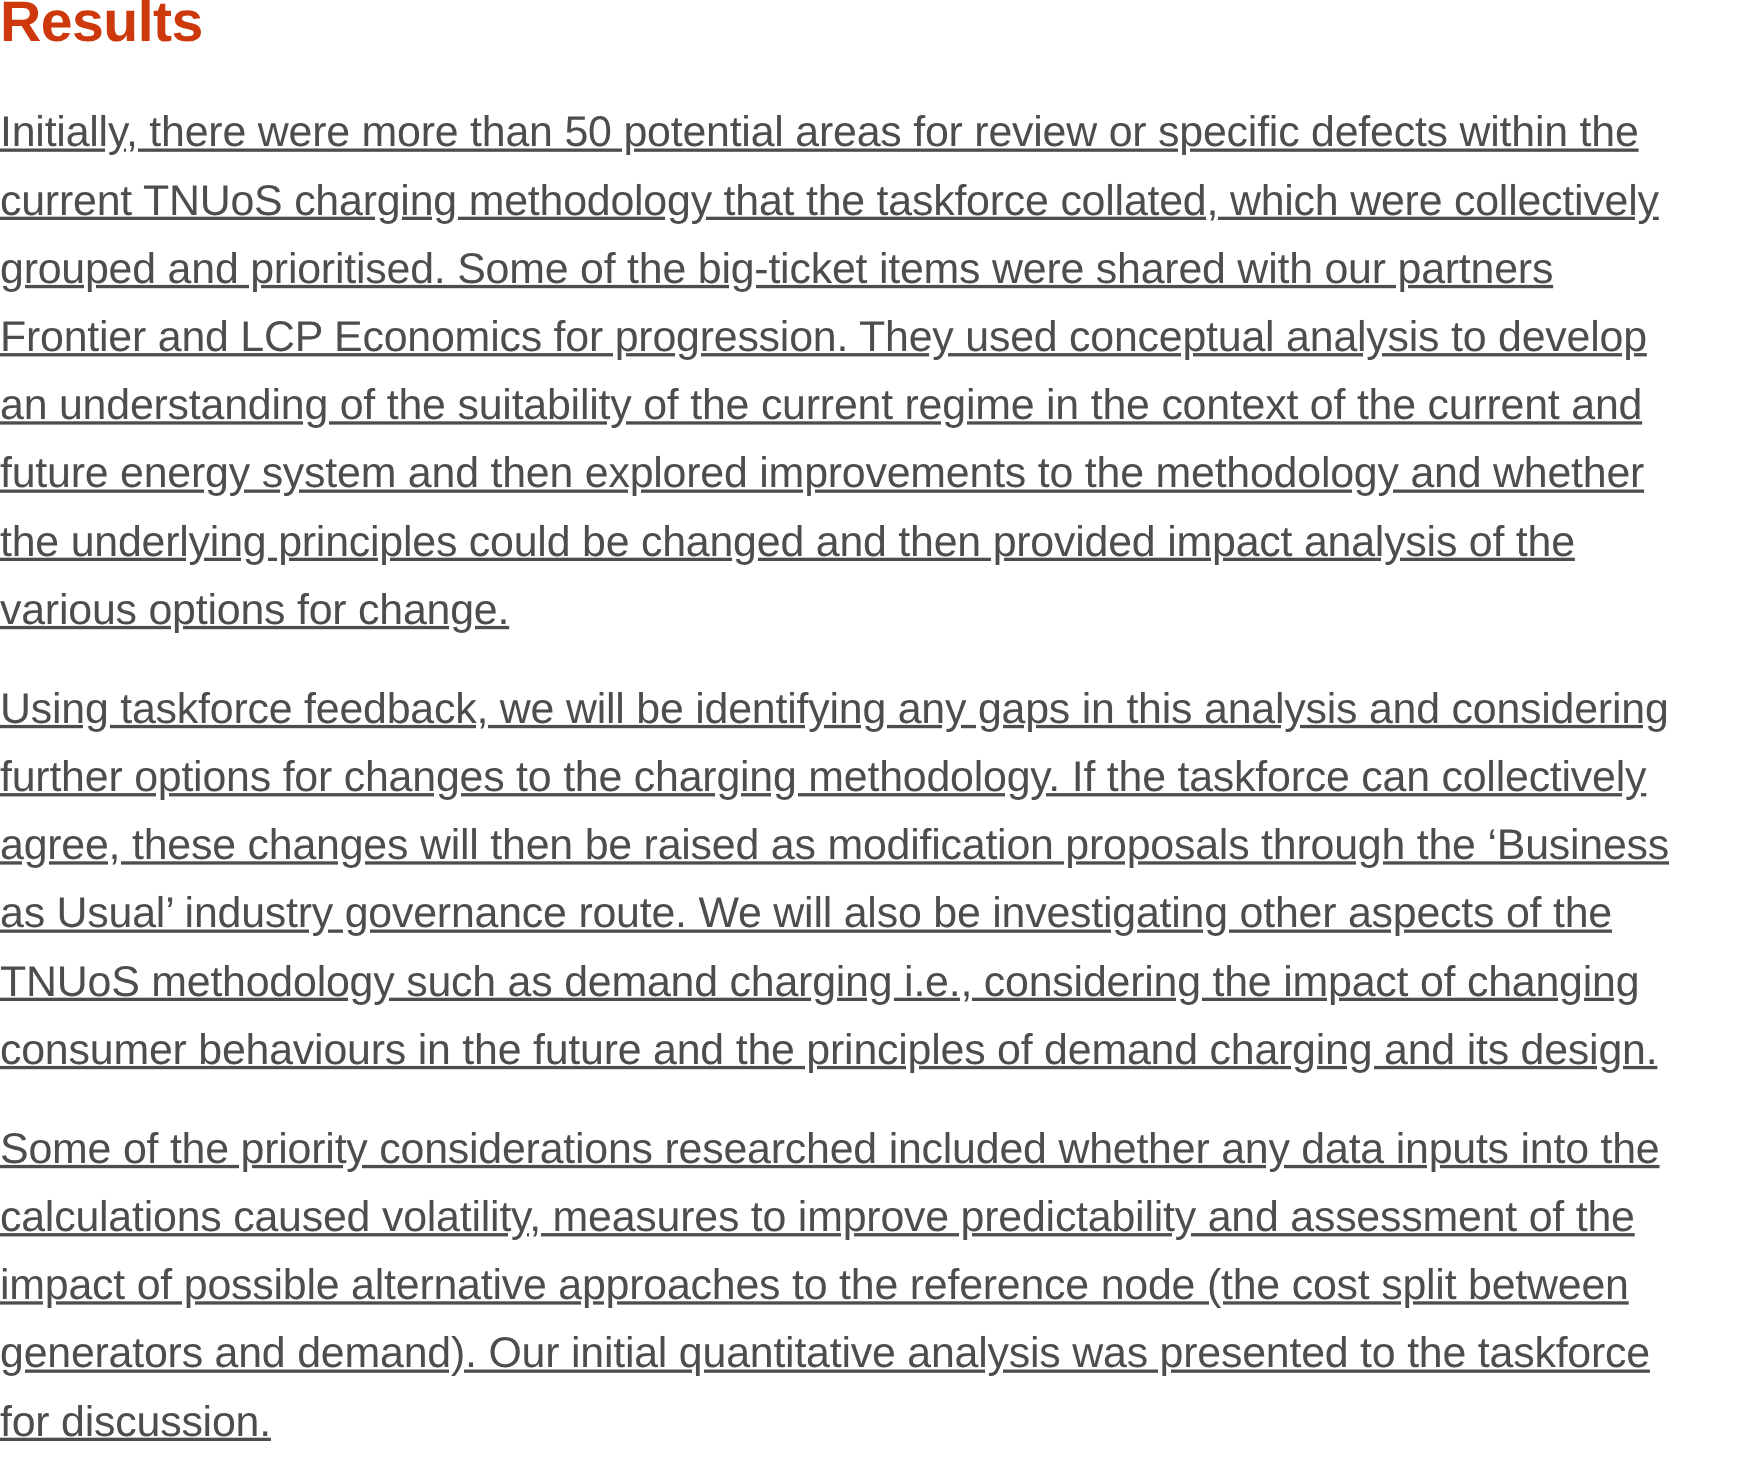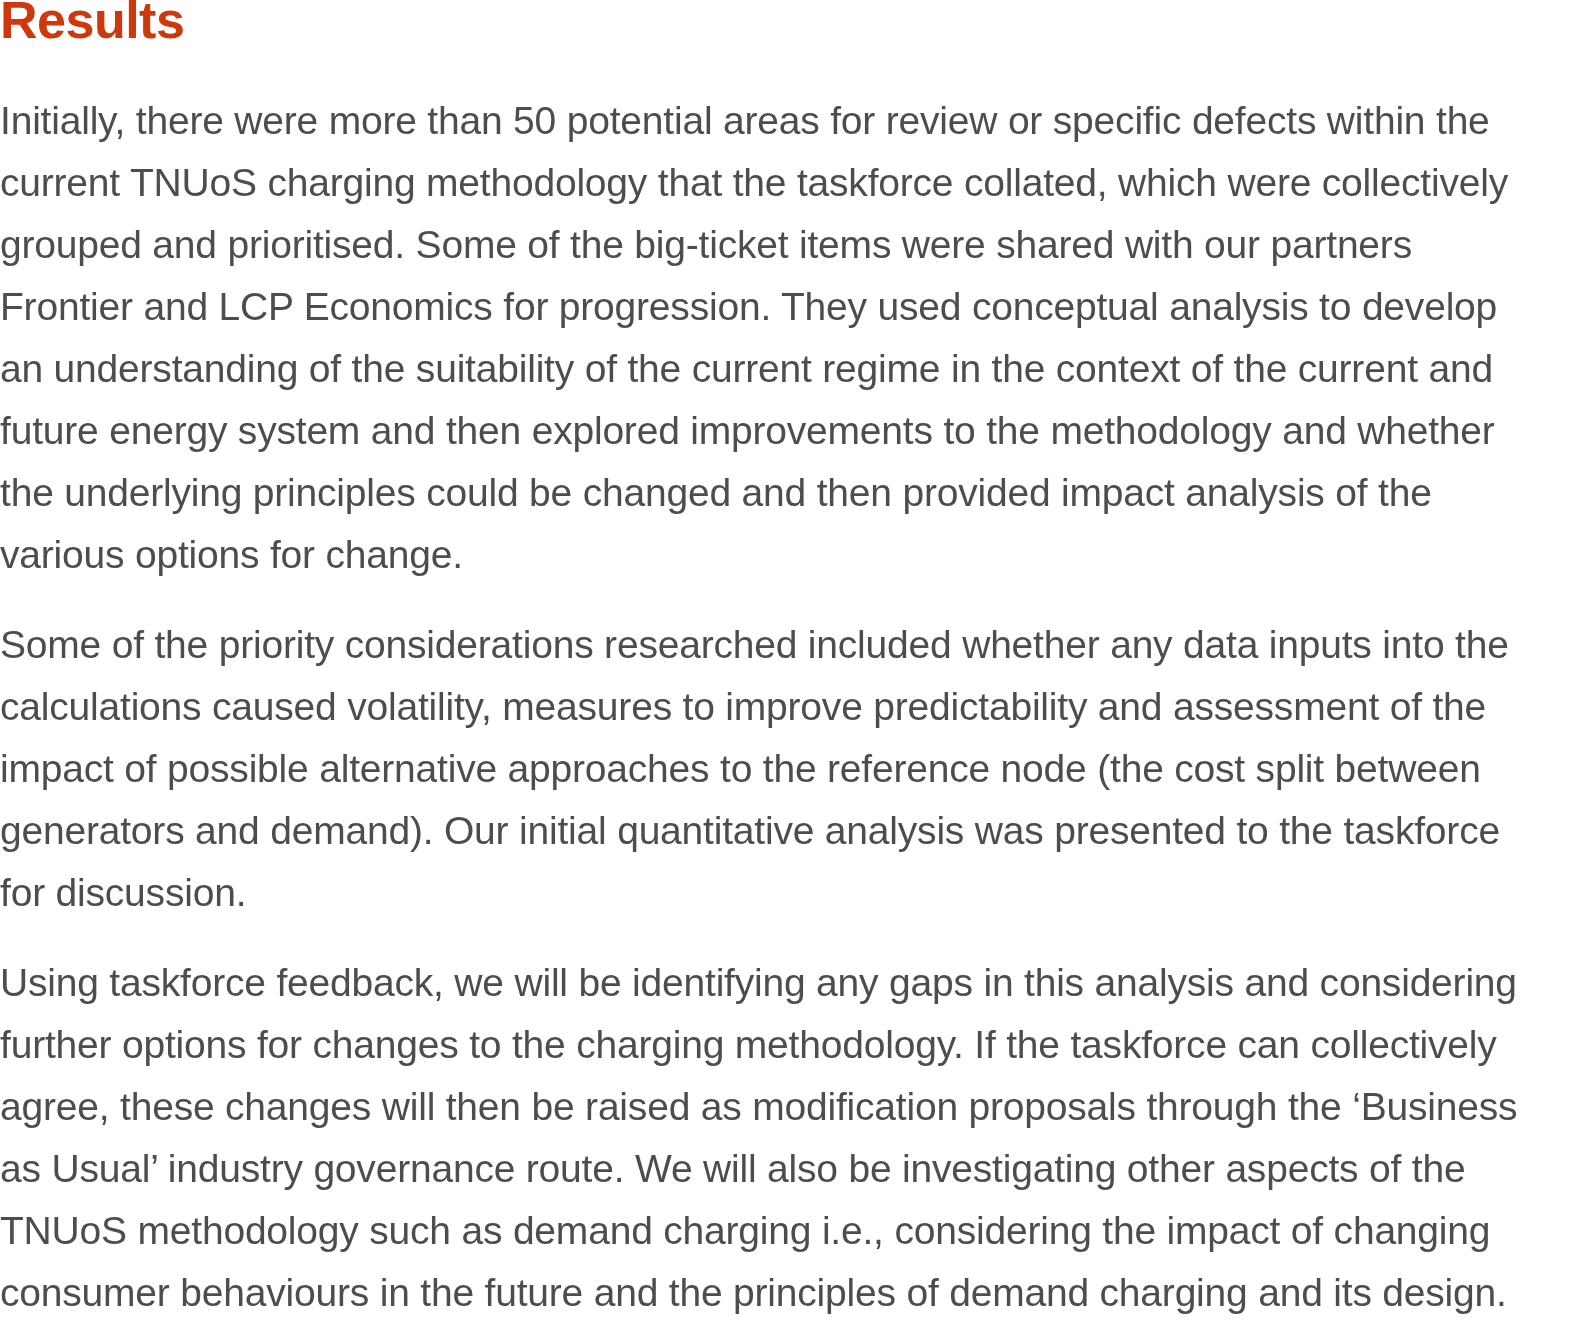--- a/index.html
+++ b/index.html
@@ -30,43 +30,44 @@
     color: var(--accent);
     letter-spacing: -0.5px;
   }
   p.body-paragraph {
     margin: 0 0 28px 0;
     font-size: 39px;
     line-height: 62px;
     color: var(--text);
     white-space: pre-line; 
     letter-spacing: -0.2px;
+    text-decoration: underline;
   }
   p.body-paragraph:last-child { margin-bottom: 0; }
 </style>
 </head>
 <body>
 
 <main class="article">
   <h1 class="page-title">Results</h1>
 
   <p class="body-paragraph">Initially, there were more than 50 potential areas for review or specific defects within the
 current TNUoS charging methodology that the taskforce collated, which were collectively
 grouped and prioritised. Some of the big-ticket items were shared with our partners
 Frontier and LCP Economics for progression. They used conceptual analysis to develop
 an understanding of the suitability of the current regime in the context of the current and
 future energy system and then explored improvements to the methodology and whether
 the underlying principles could be changed and then provided impact analysis of the
 various options for change.</p>
 
-  <p class="body-paragraph">Some of the priority considerations researched included whether any data inputs into the
-calculations caused volatility, measures to improve predictability and assessment of the
-impact of possible alternative approaches to the reference node (the cost split between
-generators and demand). Our initial quantitative analysis was presented to the taskforce
-for discussion.</p>
-
   <p class="body-paragraph">Using taskforce feedback, we will be identifying any gaps in this analysis and considering
 further options for changes to the charging methodology. If the taskforce can collectively
 agree, these changes will then be raised as modification proposals through the ‘Business
 as Usual’ industry governance route. We will also be investigating other aspects of the
 TNUoS methodology such as demand charging i.e., considering the impact of changing
 consumer behaviours in the future and the principles of demand charging and its design.</p>
+
+  <p class="body-paragraph">Some of the priority considerations researched included whether any data inputs into the
+calculations caused volatility, measures to improve predictability and assessment of the
+impact of possible alternative approaches to the reference node (the cost split between
+generators and demand). Our initial quantitative analysis was presented to the taskforce
+for discussion.</p>
 </main>
 
 </body></html>

